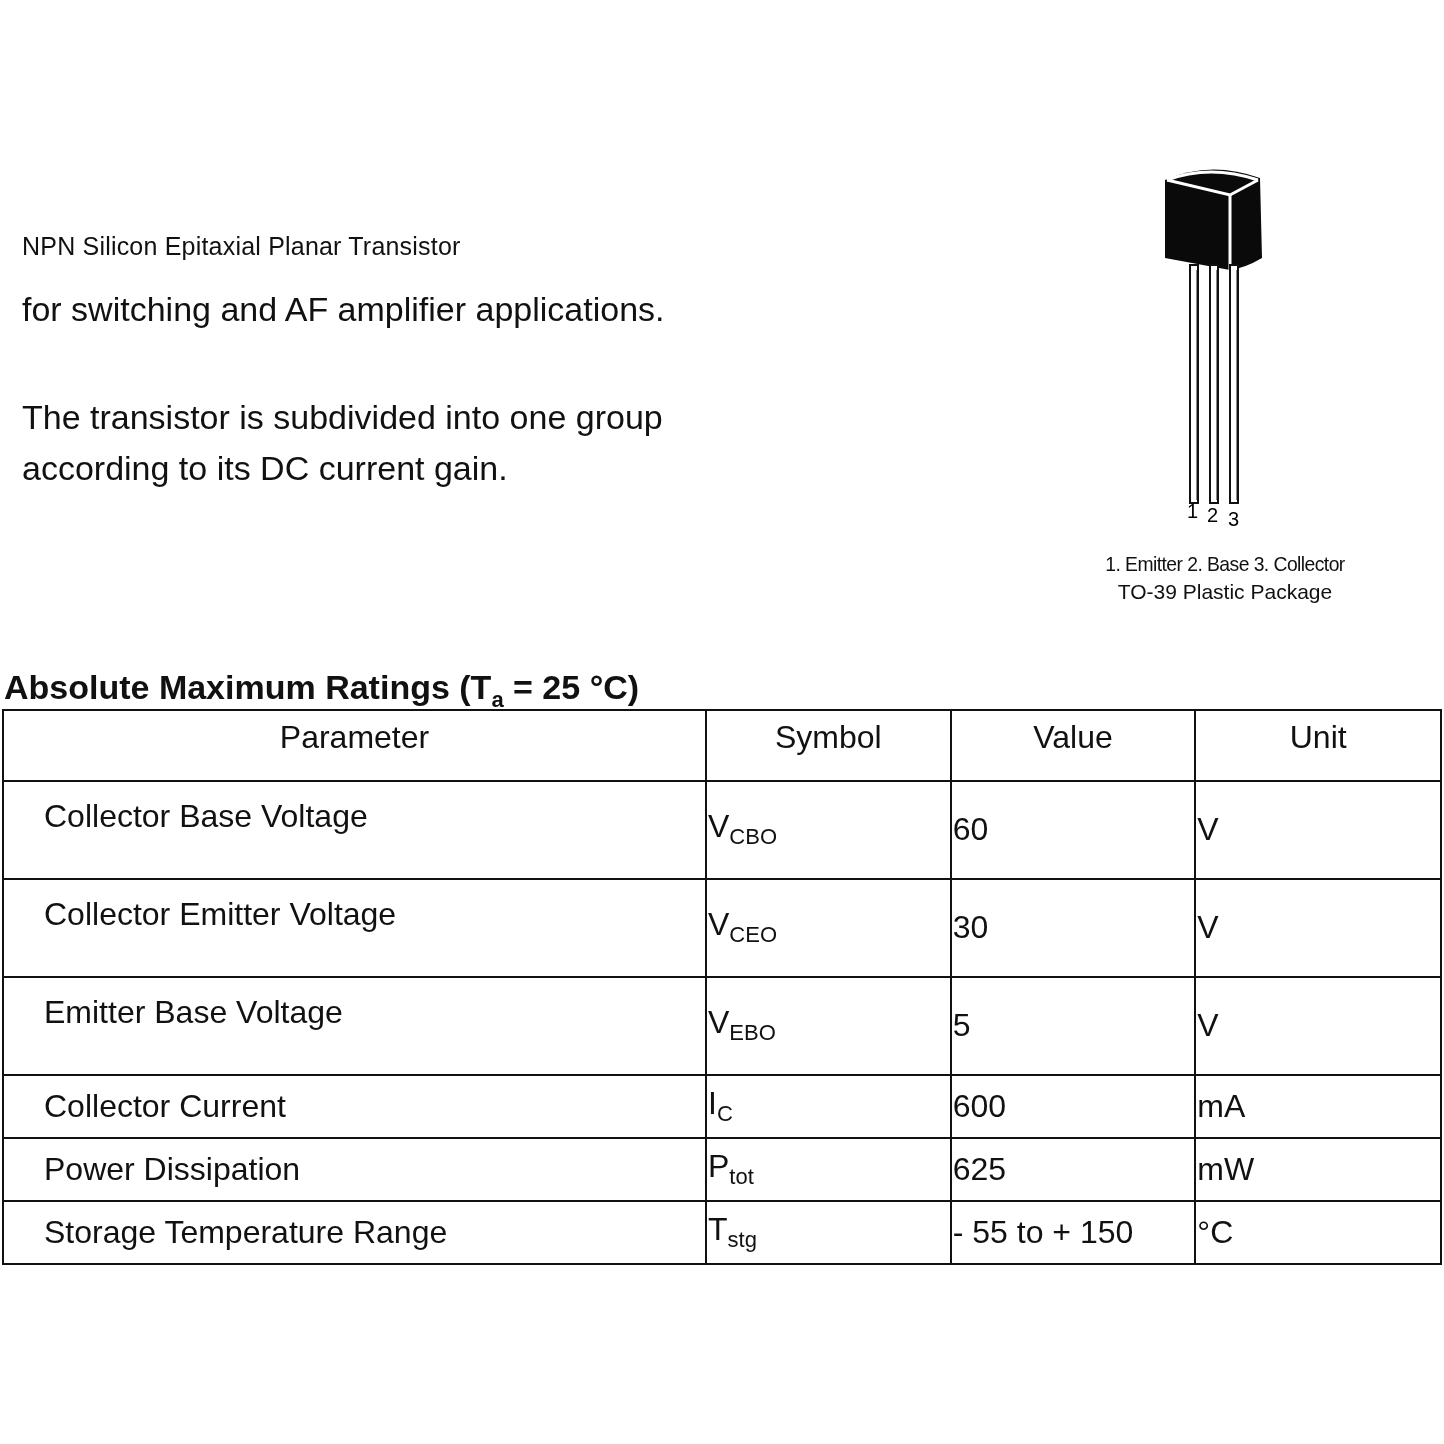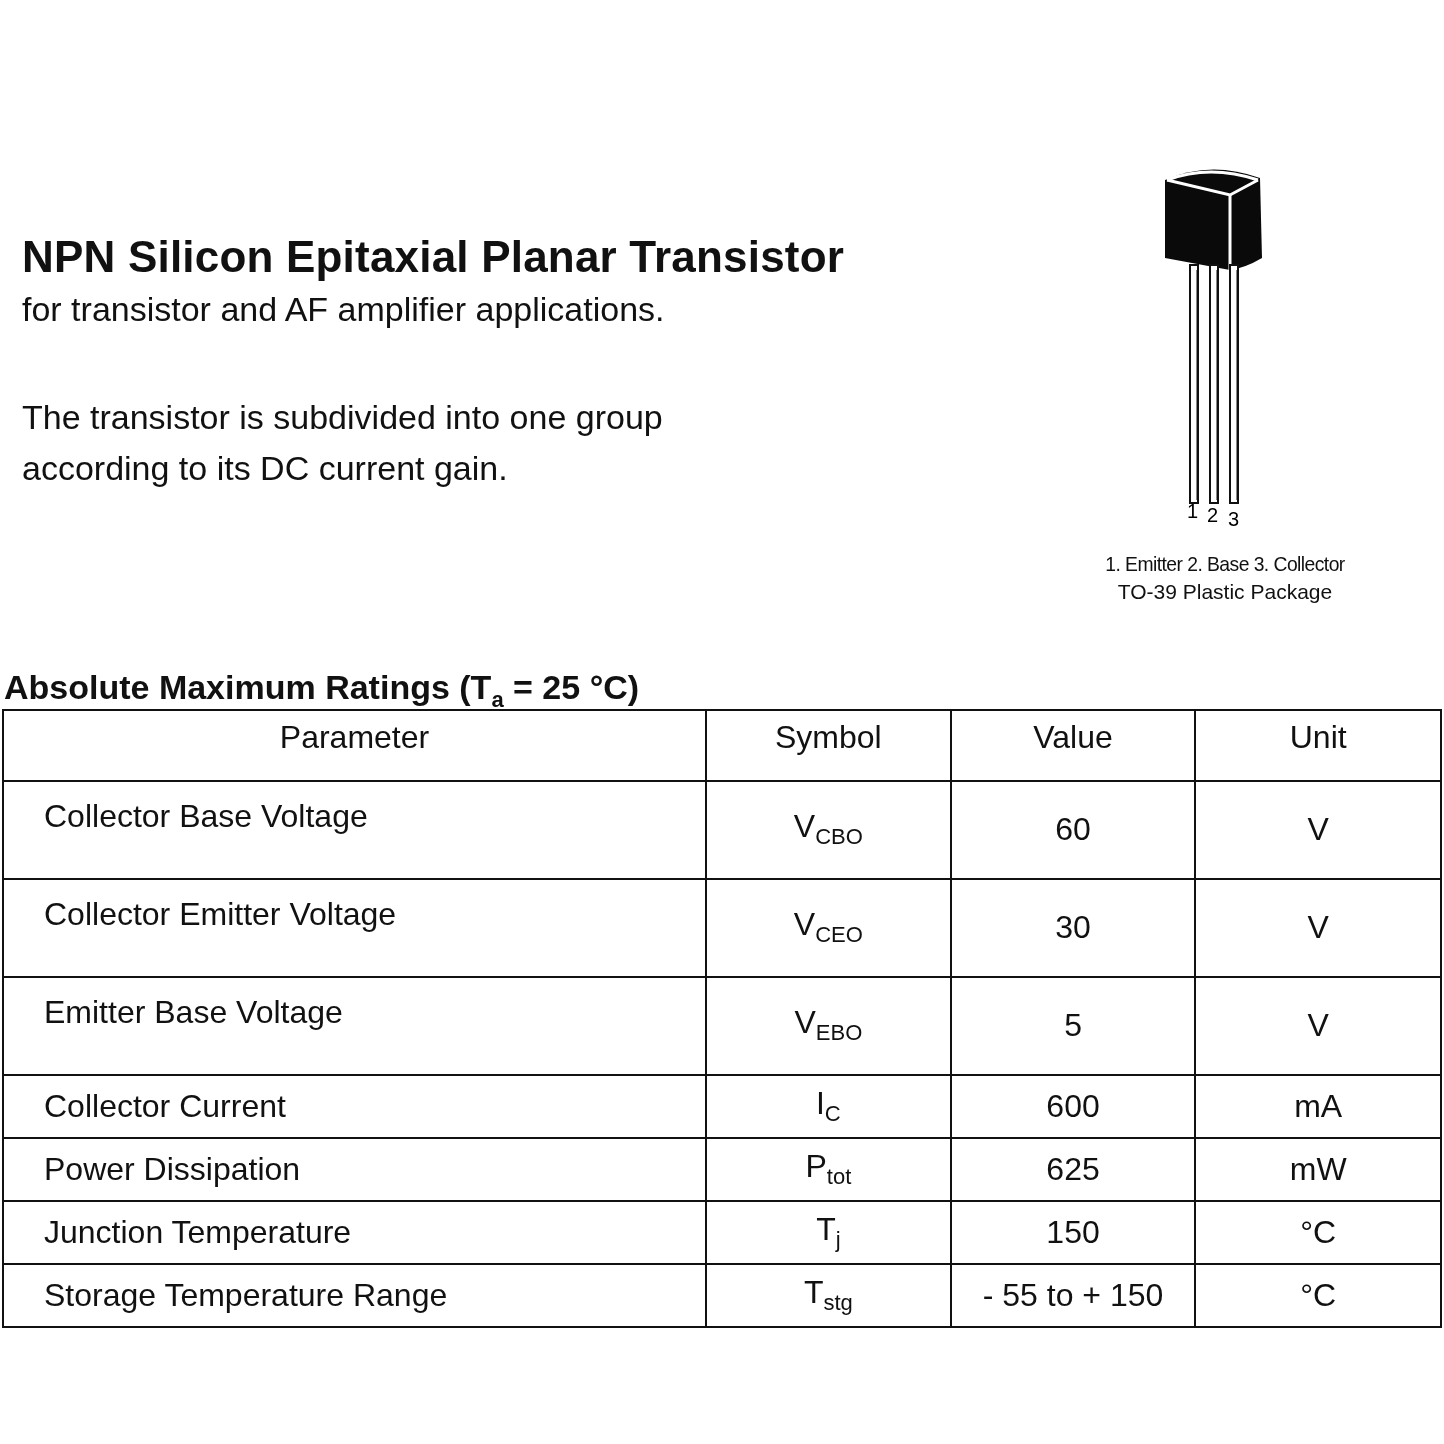--- a/index.html
+++ b/index.html
@@ -1,42 +1,42 @@
 <!DOCTYPE html>
 <html><head>
 <meta charset="utf-8">
 <style>
   html, body { margin: 0; padding: 0; background: #ffffff; }
   body { width: 1444px; height: 1444px; position: relative; overflow: hidden;
          font-family: "Liberation Sans", sans-serif; color: #111; }
-  .title { position: absolute; left: 22px; top: 232px; font-size: 44px; font-weight: bold; letter-spacing: 0.2px; }
+  .title { position: absolute; left: 22px; top: 232px; font-size: 25px; font-weight: normal; letter-spacing: 0.2px; }
   .subtitle { position: absolute; left: 22px; top: 290px; font-size: 34px; }
   .desc { position: absolute; left: 22px; top: 392px; font-size: 34px; line-height: 51px; }
   .pkg { position: absolute; left: 1150px; top: 160px; width: 130px; height: 370px; }
   .pinlabels { position: absolute; left: 1080px; top: 550px; width: 290px; text-align: center;
                font-size: 21px; line-height: 28px; }
   .pinlabels .l1 { letter-spacing: -0.6px; transform: scaleX(0.92); display:block; }
   .section { position: absolute; left: 4px; top: 668px; font-size: 34px; font-weight: bold; }
   .section sub { font-size: 22px; }
   table { position: absolute; left: 2px; top: 709px; width: 1440px; border-collapse: collapse; font-size: 32px; border-radius: 21px; }
   td, th { border: 2px solid #111; font-weight: normal; }
   th { height: 60px; text-align: center; vertical-align: top; padding-top: 8px; }
   td.param { text-align: left; vertical-align: top; padding-left: 40px; padding-top: 16px; }
-  td.c { text-align: center; }
+  td.c { text-align: left; }
   tr.tall td.c { vertical-align: middle; padding-top: 0; }
   tr.tall td { height: 79px; }
   tr.short td { height: 59px; }
   tr.short td.param { vertical-align: middle; padding-top: 0; }
   .sym sub { font-size: 22px; }
 </style>
 </head>
 <body>
 
 <div class="title">NPN Silicon Epitaxial Planar Transistor</div>
-<div class="subtitle">for transistor and AF amplifier applications.</div>
+<div class="subtitle">for switching and AF amplifier applications.</div>
 <div class="desc">
   <div>The transistor is subdivided into one group</div>
   <div>according to its DC current gain.</div>
 </div>
 
 <svg class="pkg" viewBox="0 0 130 370">
 
   <path d="M15 20 Q60 0 110 18 L112 98 Q95 108 80 110 L15 98 Z" fill="#0a0a0a"></path>
   <path d="M17 20 Q60 4 108 20" stroke="#fff" stroke-width="3" fill="none"></path>
   <path d="M17 20 L80 35 L108 20" stroke="#fff" stroke-width="3" fill="none"></path>
@@ -98,25 +98,19 @@
     <td class="c">600</td>
     <td class="c">mA</td>
   </tr>
   <tr class="short">
     <td class="param">Power Dissipation</td>
     <td class="c sym"><span>P</span><sub>tot</sub></td>
     <td class="c">625</td>
     <td class="c">mW</td>
   </tr>
   <tr class="short">
-    <td class="param">Junction Temperature</td>
-    <td class="c sym"><span>T</span><sub>j</sub></td>
-    <td class="c">150</td>
-    <td class="c">°C</td>
-  </tr>
-  <tr class="short">
     <td class="param">Storage Temperature Range</td>
     <td class="c sym"><span>T</span><sub>stg</sub></td>
     <td class="c">- 55 to + 150</td>
     <td class="c">°C</td>
   </tr>
 </tbody>
   </table>
 
 </body></html>

